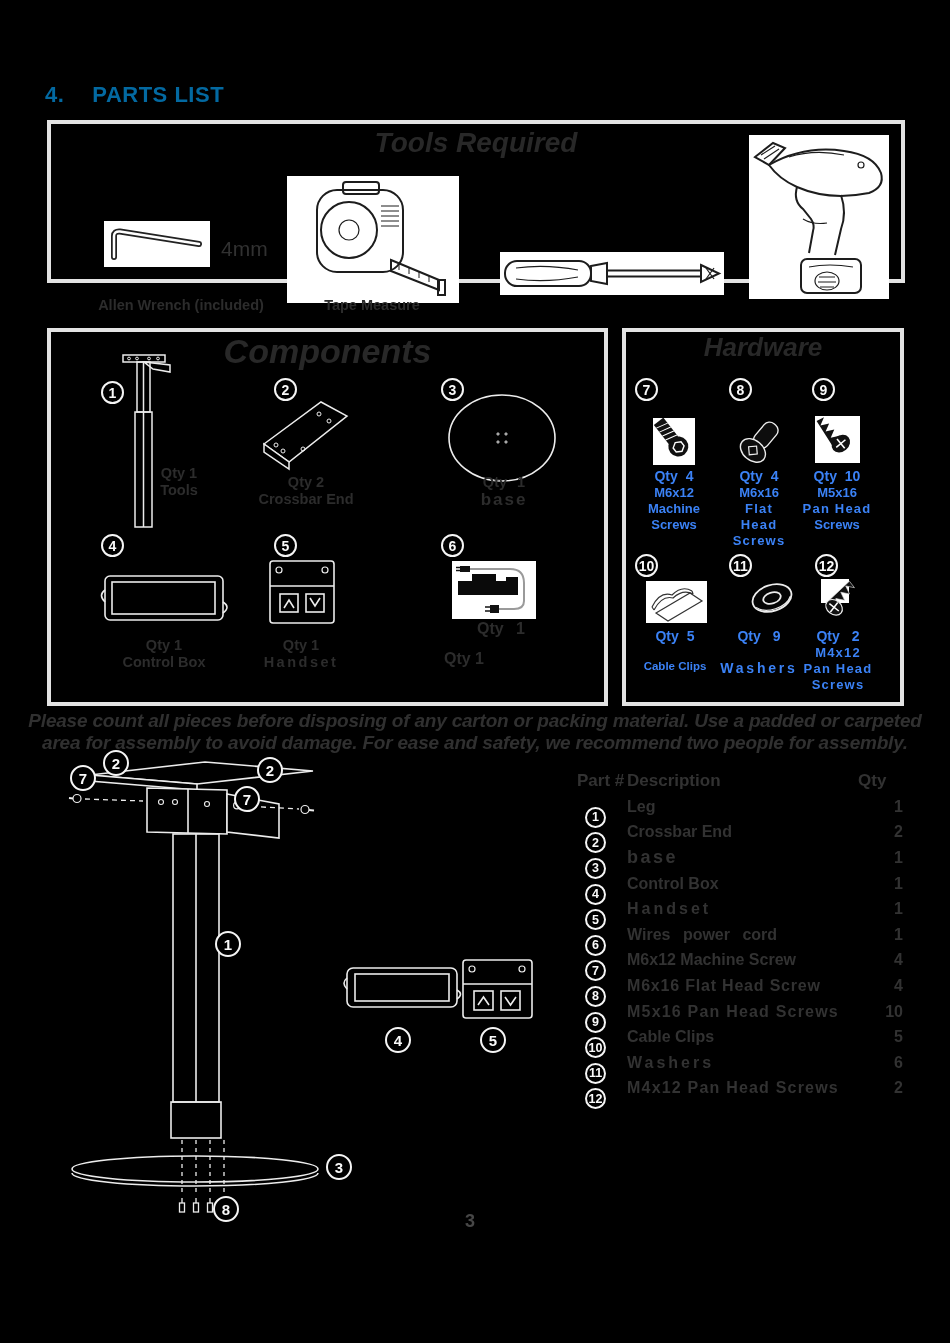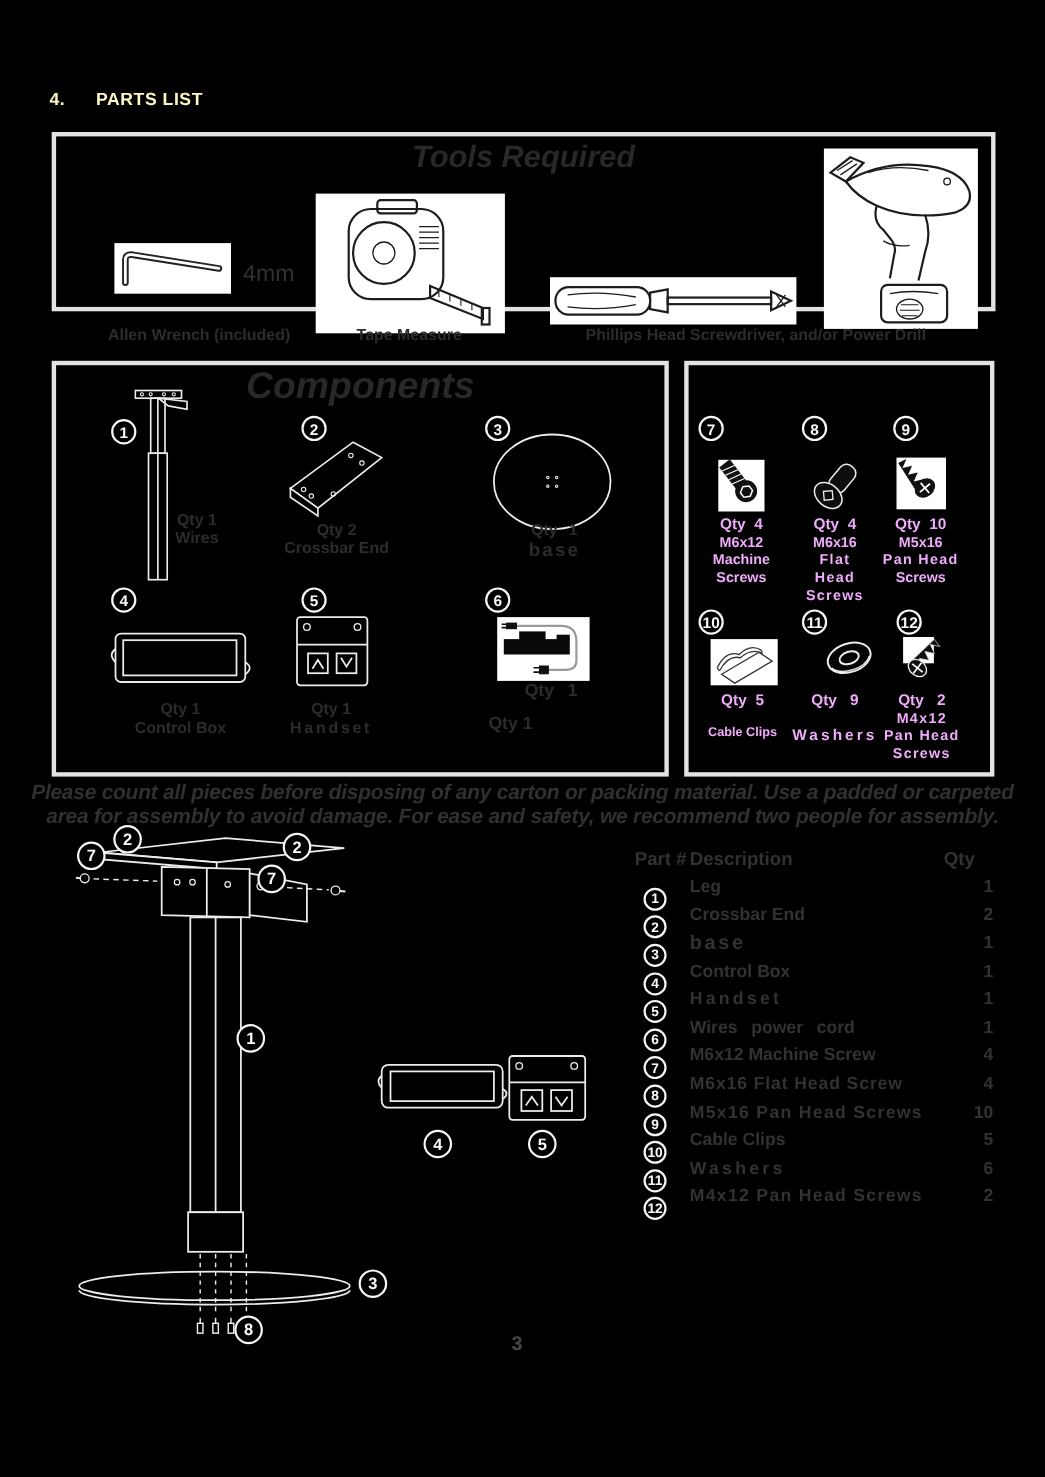--- a/index.html
+++ b/index.html
@@ -2,31 +2,31 @@
 <html><head>
 <meta charset="utf-8">
 <style>
   html,body{margin:0;padding:0;background:#000;}
   .canvas{position:relative;width:950px;height:1343px;background:#000;overflow:hidden;
           font-family:"Liberation Sans", sans-serif;color:#2e2e2e;}
   .abs{position:absolute;}
   .box{position:absolute;border:4px solid #e3e3e3;background:#000;box-sizing:border-box;}
   .box-title{position:absolute;left:0;right:0;text-align:center;font-weight:bold;font-style:italic;
              color:#282828;letter-spacing:0;}
-  .heading{position:absolute;left:45px;top:82px;font-weight:bold;font-size:16px;color:#fef9c3;letter-spacing:.5px;}
+  .heading{position:absolute;left:45px;top:82px;font-weight:bold;font-size:22px;color:#0369a1;letter-spacing:.5px;}
   .heading .num{margin-right:28px;}
   .plate{position:absolute;background:#ffffff;}
   .tool-label{position:absolute;font-weight:bold;font-size:14.5px;color:#2c2c2c;text-align:center;}
   .callout{position:absolute;background:#000;border:2px solid #f5f5f5;border-radius:50%;
            color:#fafafa;font-weight:bold;display:flex;align-items:center;justify-content:center;box-sizing:border-box;}
   .co-23{width:23px;height:23px;font-size:14px;}
   .co-26{width:26px;height:26px;font-size:15px;}
   .co-21{width:21px;height:21px;font-size:12.5px;flex:0 0 21px;}
   .ilabel{position:absolute;text-align:center;font-weight:bold;color:#2c2c2c;font-size:14.5px;line-height:17px;}
-  .hlabel{position:absolute;text-align:center;font-weight:bold;color:#f0abfc;font-size:13px;line-height:16px;}
+  .hlabel{position:absolute;text-align:center;font-weight:bold;color:#3b82f6;font-size:13px;line-height:16px;}
   .hlabel .qty{font-size:14px;word-spacing:4px;margin-bottom:1px;}
   .sp1{letter-spacing:1.2px;text-align:center;}
   .sp2{letter-spacing:2.8px;}
   .lc{font-size:17px;letter-spacing:2px;}
   .notice{position:absolute;left:0;top:710px;width:950px;text-align:center;font-style:italic;
           font-weight:bold;color:#303030;font-size:19px;line-height:21.5px;letter-spacing:-0.2px;}
   .ptable{position:absolute;left:577px;top:768px;width:326px;}
   .phead{display:flex;font-weight:bold;font-size:17px;color:#323232;height:26px;align-items:center;}
   .phead .h-part{width:50px;}
   .phead .h-desc{flex:1;}
@@ -118,21 +118,20 @@
           <line x1="70" y1="142" x2="86" y2="142" stroke-width="1"></line>
           <line x1="69" y1="147" x2="87" y2="147" stroke-width="1"></line>
           <line x1="71" y1="152" x2="85" y2="152" stroke-width="1"></line>
           <circle cx="112" cy="30" r="3" stroke-width="1.2"></circle>
         </g>
       </svg>
     </div>
 
     <div class="tool-label" style="left:10px;top:173px;width:240px;">Allen Wrench (included)</div>
     <div class="tool-label" style="left:201px;top:173px;width:240px;">Tape Measure</div>
-    <div class="tool-label" style="left:436px;top:173px;width:400px;">Phillips Head Screwdriver, and/or Power Drill</div>
   </div>
 
   <div class="box" style="left:47px;top:328px;width:561px;height:378px;">
     <div class="box-title" style="top:0px;font-size:34px;">Components</div>
 
     <div class="callout co-23" style="left:50px;top:49px;">1</div>
     <svg class="abs" style="left:71px;top:20px;" width="50" height="177" viewBox="0 0 50 177">
       <g fill="none" stroke="#ececec" stroke-width="1.5">
         <rect x="1" y="3" width="42" height="7"></rect>
         <circle cx="7" cy="6.5" r="1.4" stroke-width="1"></circle>
@@ -141,21 +140,21 @@
           <circle cx="36" cy="6.5" r="1.4" stroke-width="1"></circle>
         <polygon points="22,10 48,13 48,20 31,17"></polygon>
         <rect x="15" y="10" width="13" height="50"></rect>
         <line x1="21.5" y1="10" x2="21.5" y2="60"></line>
         <rect x="13" y="60" width="17" height="115"></rect>
         <line x1="21.5" y1="60" x2="21.5" y2="175"></line>
       </g>
     </svg>
     <div class="ilabel" style="left:88px;top:133px;width:80px;">
       <div>Qty 1</div>
-      <div>Wires</div>
+      <div>Tools</div>
     </div>
 
     <div class="callout co-23" style="left:223px;top:46px;">2</div>
     <svg class="abs" style="left:208px;top:62px;" width="95" height="78" viewBox="0 0 95 78">
       <g fill="#000" stroke="#ececec" stroke-width="1.5">
         <polygon points="5,50 62,8 88,22 30,68"></polygon>
         <polygon points="5,50 30,68 30,75 5,58"></polygon>
         <circle cx="17" cy="51" r="2" fill="none" stroke-width="1"></circle>
         <circle cx="24" cy="57" r="2" fill="none" stroke-width="1"></circle>
         <circle cx="60" cy="20" r="2" fill="none" stroke-width="1"></circle>
@@ -228,20 +227,21 @@
         <rect x="38" y="44" width="9" height="8" fill="#111"></rect>
         <line x1="33" y1="46" x2="38" y2="46" stroke="#111" stroke-width="1.5"></line>
         <line x1="33" y1="50" x2="38" y2="50" stroke="#111" stroke-width="1.5"></line>
       </svg>
     </div>
     <div class="ilabel" style="left:410px;top:288px;width:80px;font-size:16px;word-spacing:8px;">Qty 1</div>
     <div class="ilabel" style="left:393px;top:318px;width:60px;font-size:16px;text-align:left;">Qty 1</div>
   </div>
 
   <div class="box" style="left:622px;top:328px;width:282px;height:378px;">
+    <div class="box-title" style="top:0px;font-size:26px;">Hardware</div>
 
     <div class="callout co-23" style="left:9px;top:46px;">7</div>
     <div class="plate" style="left:27px;top:86px;width:42px;height:47px;">
       <svg width="42" height="47" viewBox="0 0 42 47">
         <g transform="rotate(-38 21 23)">
           <rect x="15" y="-2" width="12" height="24" fill="#111"></rect>
           <g stroke="#fff" stroke-width="1">
             <line x1="15" y1="2" x2="27" y2="5"></line>
               <line x1="15" y1="7" x2="27" y2="10"></line>
             <line x1="15" y1="12" x2="27" y2="15"></line>

